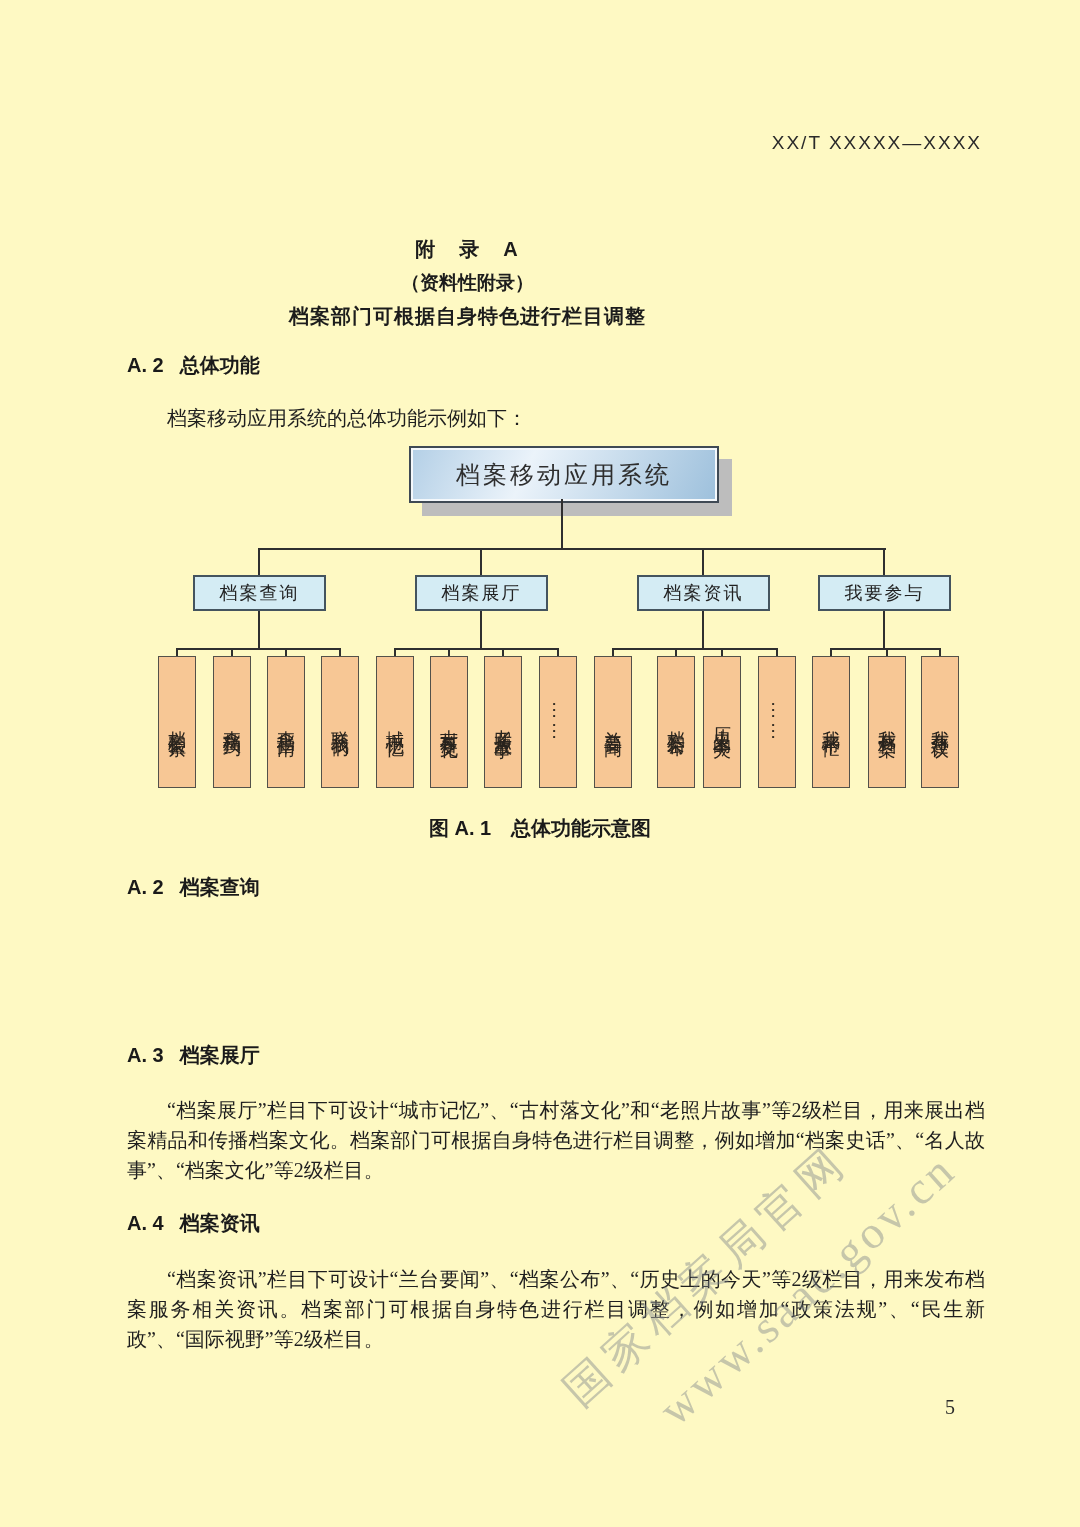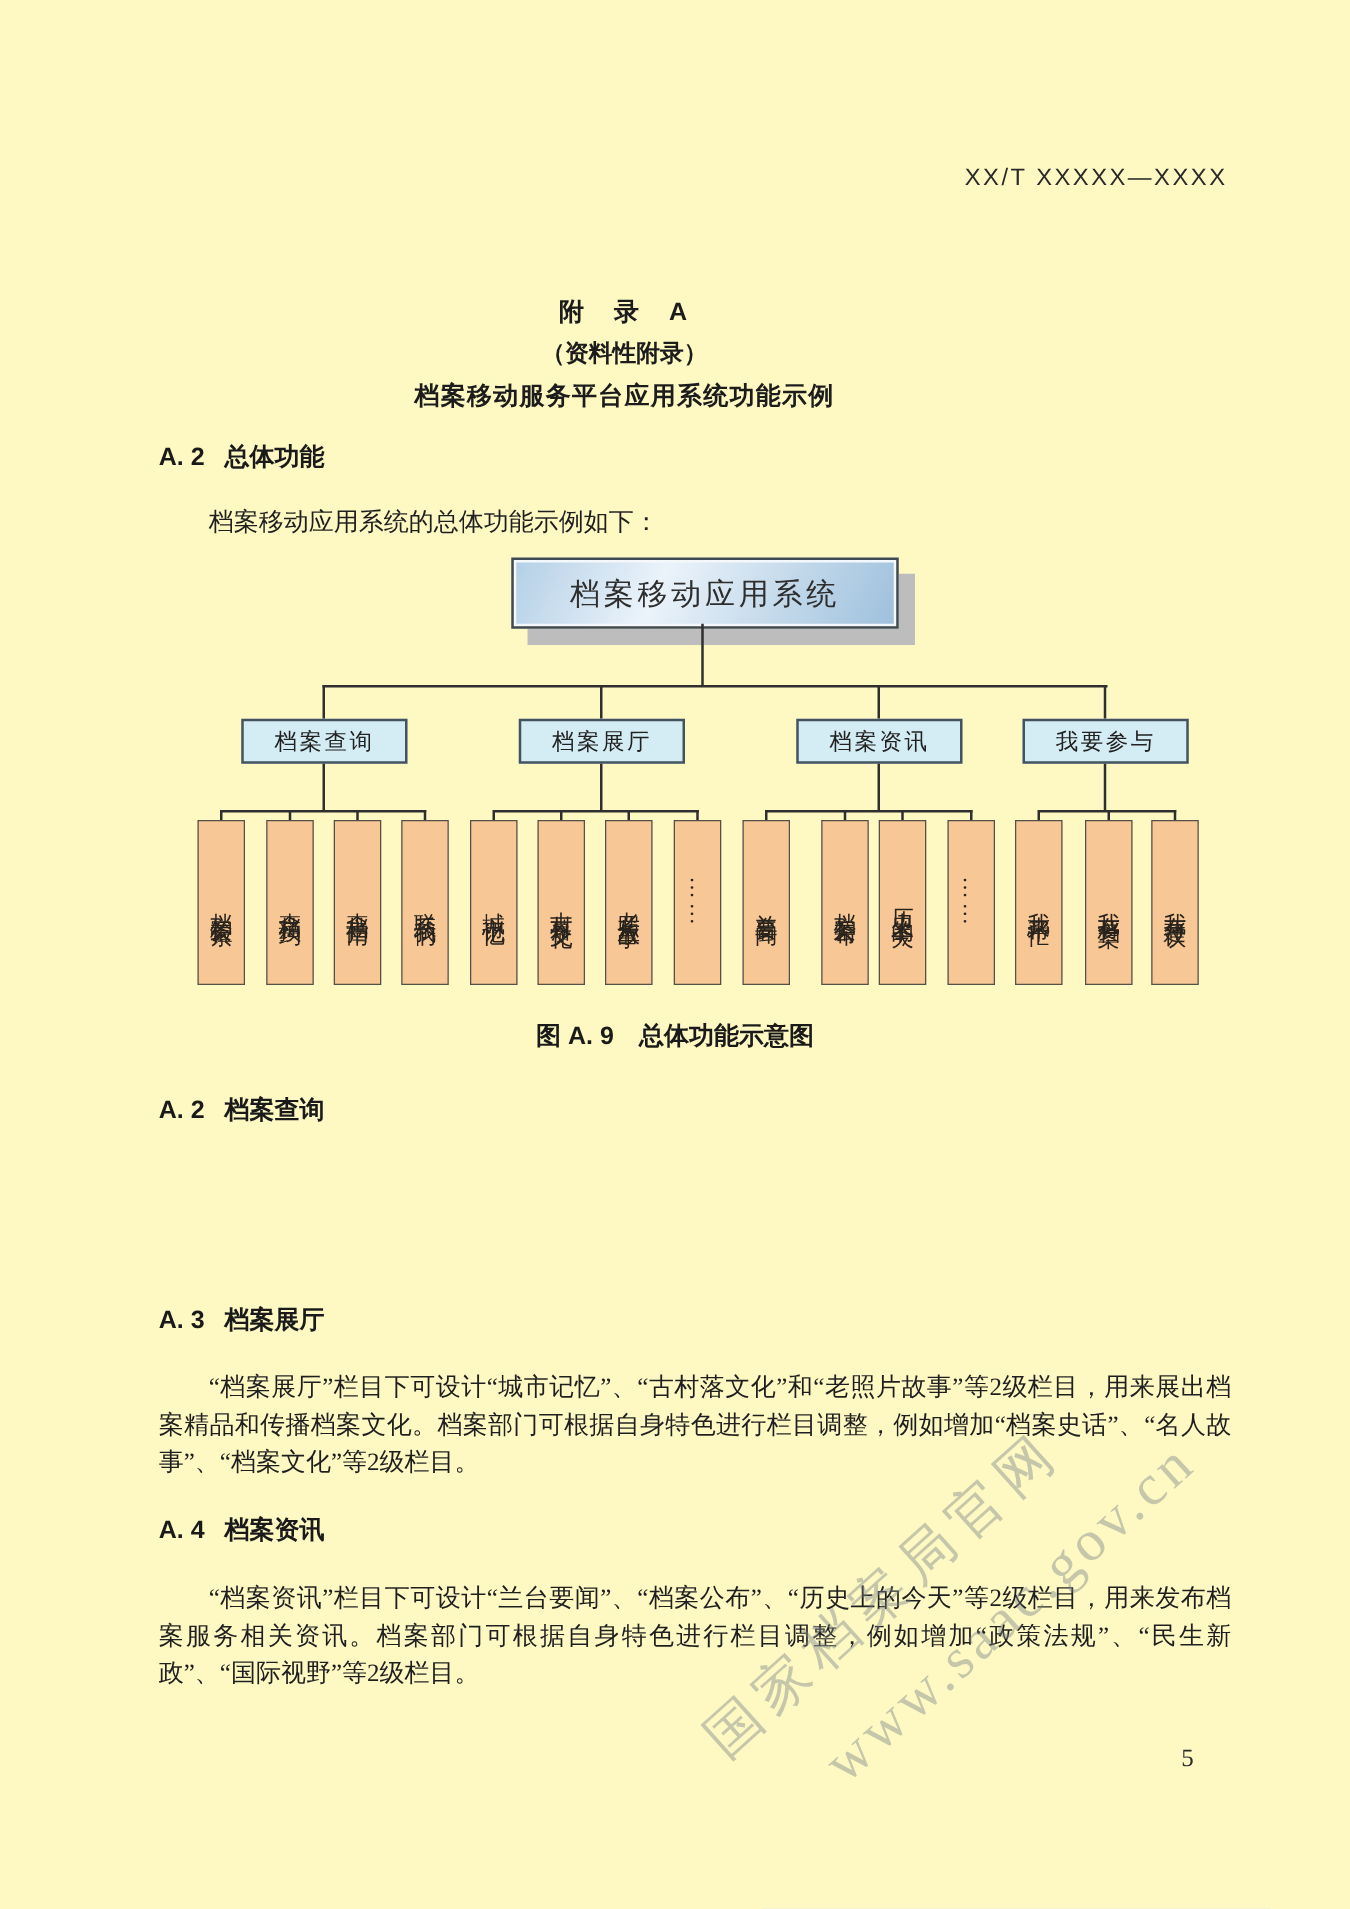--- a/index.html
+++ b/index.html
@@ -8,21 +8,21 @@
     font-family:"Liberation Serif","DejaVu Serif",serif; color:#1c1c1c;
     overflow:hidden; margin:0 auto;
   }
   .doc-header{
     position:absolute; top:132px; right:98px;
     font-family:"Liberation Sans","DejaVu Sans",sans-serif;
     font-size:19px; letter-spacing:2px; color:#2a2a2a;
   }
   .title-block{
     position:absolute; top:236px; left:0; width:935px; text-align:center;
-    font-family:"Liberation Sans","DejaVu Sans",sans-serif; font-weight:bold;padding-left:32px;
+    font-family:"Liberation Sans","DejaVu Sans",sans-serif; font-weight:bold;
   }
   .title-block .t1{font-size:20px; letter-spacing:2px;}
   .title-block .t2{font-size:19px; margin-top:7px;}
   .title-block .t3{font-size:20px; margin-top:7px; letter-spacing:1px;}
   .sec-heading{
     position:absolute; left:127px; width:858px;
     font-family:"Liberation Sans","DejaVu Sans",sans-serif;
     font-weight:bold; font-size:20px; color:#1a1a1a;
   }
   .sec-heading .num{margin-right:16px;}
@@ -78,21 +78,21 @@
 </head>
 <body>
 
 <div class="page">
 
   <div class="doc-header">XX/T XXXXX—XXXX</div>
 
   <div class="title-block">
     <div class="t1">附　录　A</div>
     <div class="t2">（资料性附录）</div>
-    <div class="t3">档案移动服务平台应用系统功能示例</div>
+    <div class="t3">档案部门可根据自身特色进行栏目调整</div>
   </div>
 
   <div class="sec-heading" style="top:352px;">
     <span class="num">A. 2</span><span>总体功能</span>
   </div>
   <div class="paragraph" style="top:403px;">档案移动应用系统的总体功能示例如下：</div>
 
   <div class="diagram">
     <div class="root-box">档案移动应用系统</div>
 
@@ -144,21 +144,21 @@
     <div class="leaf" style="left:539px;">……</div>
     <div class="leaf" style="left:594px;">兰台要闻</div>
     <div class="leaf" style="left:657px;">档案公布</div>
     <div class="leaf" style="left:703px;">历史上的今天</div>
     <div class="leaf" style="left:758px;">……</div>
     <div class="leaf" style="left:812px;">我来帮忙</div>
     <div class="leaf" style="left:868px;">我有档案</div>
     <div class="leaf" style="left:921px;">我有建议</div>
   </div>
 
-  <div class="fig-caption">图 A. 9　总体功能示意图</div>
+  <div class="fig-caption">图 A. 1　总体功能示意图</div>
 
   <div class="sec-heading" style="top:874px;">
     <span class="num">A. 2</span><span>档案查询</span>
   </div>
 
   <div class="sec-heading" style="top:1042px;">
     <span class="num">A. 3</span><span>档案展厅</span>
   </div>
   <div class="paragraph" style="top:1095px;">“档案展厅”栏目下可设计“城市记忆”、“古村落文化”和“老照片故事”等2级栏目，用来展出档案精品和传播档案文化。档案部门可根据自身特色进行栏目调整，例如增加“档案史话”、“名人故事”、“档案文化”等2级栏目。</div>
 

